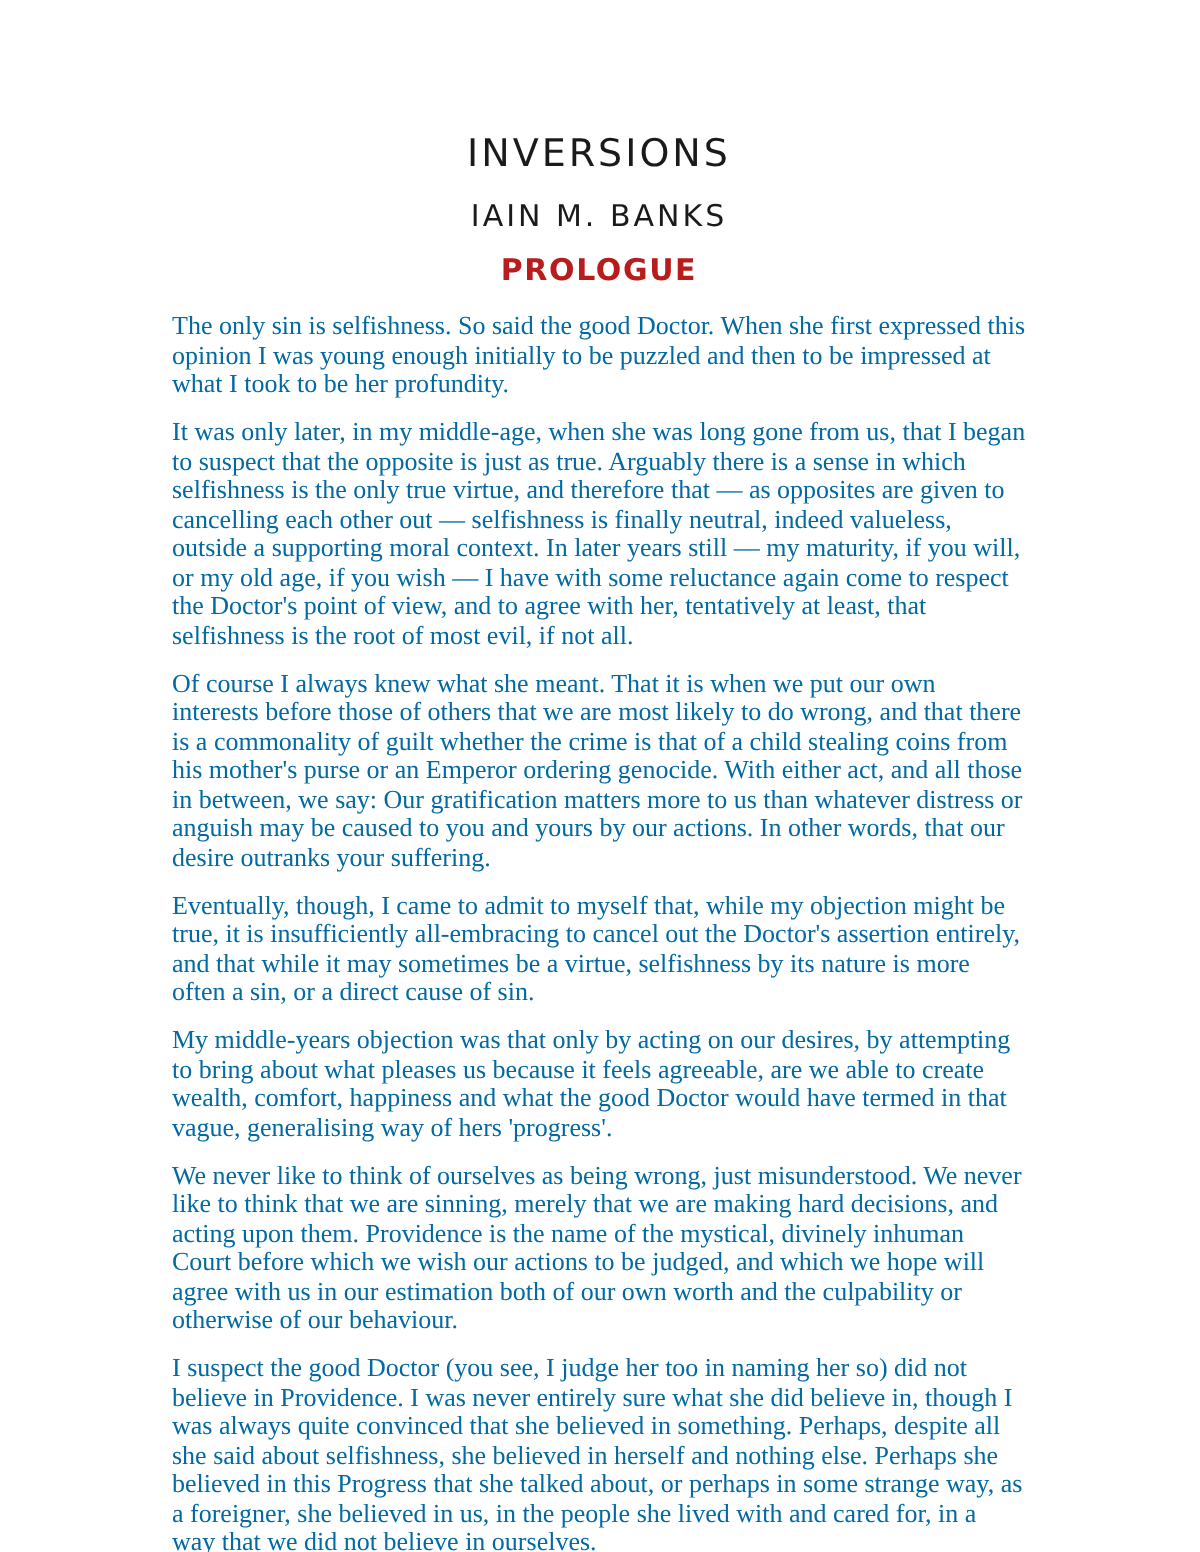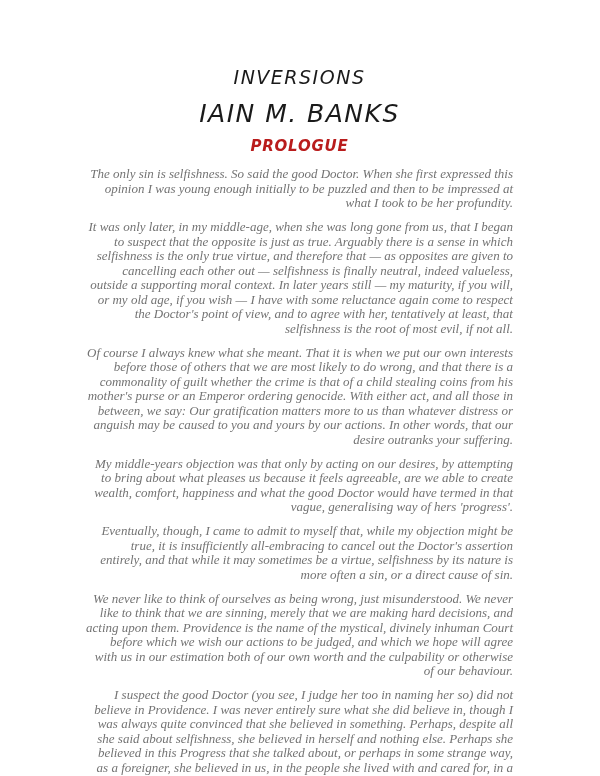--- a/index.html
+++ b/index.html
@@ -4,78 +4,77 @@
 <style>
   * { margin: 0; padding: 0; box-sizing: border-box; }
   html, body { background: #ffffff; }
   .page {
     position: relative;
     width: 600px;
     height: 776px;
     background: #ffffff;
     overflow: hidden;
     margin: 0 auto;
-    font-style: italic;
   }
   .doc {
     padding: 66px 87px 0 86px; 
     color: #000000;
   }
   .doc-title {
     font-family: "DejaVu Sans", "Liberation Sans", sans-serif;
     font-size: 19px;
     font-weight: 400;
     letter-spacing: 1.5px;
     color: #1a1a1a;
     text-align: center;
     margin: 0 0 11px 0;
   }
   .doc-author {
     font-family: "DejaVu Sans", "Liberation Sans", sans-serif;
-    font-size: 25px;
+    font-size: 15px;
     font-weight: 400;
     letter-spacing: 1.5px;
     color: #1a1a1a;
     text-align: center;
     margin: 0 0 9px 0;
   }
   .doc-section {
     font-family: "DejaVu Sans", "Liberation Sans", sans-serif;
     font-size: 15px;
     font-weight: 700;
     letter-spacing: 0.8px;
     color: #b91c1c;
     text-align: center;
     margin: 0 0 12px 0;
   }
   .body-text p {
     font-family: "Liberation Serif", "DejaVu Serif", serif;
     font-size: 13px;
     line-height: 14.5px;
-    text-align: right;
-    color: #737373;
+    text-align: left;
+    color: #0369a1;
     margin: 0 0 9.5px 0;
   }
 </style>
 </head>
 <body>
 
 <div class="page">
   <div class="doc">
 
     <h1 class="doc-title">INVERSIONS</h1>
 
     <h2 class="doc-author">IAIN M. BANKS</h2>
 
     <h3 class="doc-section">PROLOGUE</h3>
 
     <div class="body-text">
       <p>The only sin is selfishness. So said the good Doctor. When she first expressed this opinion I was young enough initially to be puzzled and then to be impressed at what I took to be her profundity.</p>
       <p>It was only later, in my middle-age, when she was long gone from us, that I began to suspect that the opposite is just as true. Arguably there is a sense in which selfishness is the only true virtue, and therefore that — as opposites are given to cancelling each other out — selfishness is finally neutral, indeed valueless, outside a supporting moral context. In later years still — my maturity, if you will, or my old age, if you wish — I have with some reluctance again come to respect the Doctor's point of view, and to agree with her, tentatively at least, that selfishness is the root of most evil, if not all.</p>
       <p>Of course I always knew what she meant. That it is when we put our own interests before those of others that we are most likely to do wrong, and that there is a commonality of guilt whether the crime is that of a child stealing coins from his mother's purse or an Emperor ordering genocide. With either act, and all those in between, we say: Our gratification matters more to us than whatever distress or anguish may be caused to you and yours by our actions. In other words, that our desire outranks your suffering.</p>
+      <p>Eventually, though, I came to admit to myself that, while my objection might be true, it is insufficiently all-embracing to cancel out the Doctor's assertion entirely, and that while it may sometimes be a virtue, selfishness by its nature is more often a sin, or a direct cause of sin.</p>
       <p>My middle-years objection was that only by acting on our desires, by attempting to bring about what pleases us because it feels agreeable, are we able to create wealth, comfort, happiness and what the good Doctor would have termed in that vague, generalising way of hers 'progress'.</p>
-      <p>Eventually, though, I came to admit to myself that, while my objection might be true, it is insufficiently all-embracing to cancel out the Doctor's assertion entirely, and that while it may sometimes be a virtue, selfishness by its nature is more often a sin, or a direct cause of sin.</p>
       <p>We never like to think of ourselves as being wrong, just misunderstood. We never like to think that we are sinning, merely that we are making hard decisions, and acting upon them. Providence is the name of the mystical, divinely inhuman Court before which we wish our actions to be judged, and which we hope will agree with us in our estimation both of our own worth and the culpability or otherwise of our behaviour.</p>
       <p>I suspect the good Doctor (you see, I judge her too in naming her so) did not believe in Providence. I was never entirely sure what she did believe in, though I was always quite convinced that she believed in something. Perhaps, despite all she said about selfishness, she believed in herself and nothing else. Perhaps she believed in this Progress that she talked about, or perhaps in some strange way, as a foreigner, she believed in us, in the people she lived with and cared for, in a way that we did not believe in ourselves.</p>
     </div>
 
   </div>
 </div>
 
 </body></html>

